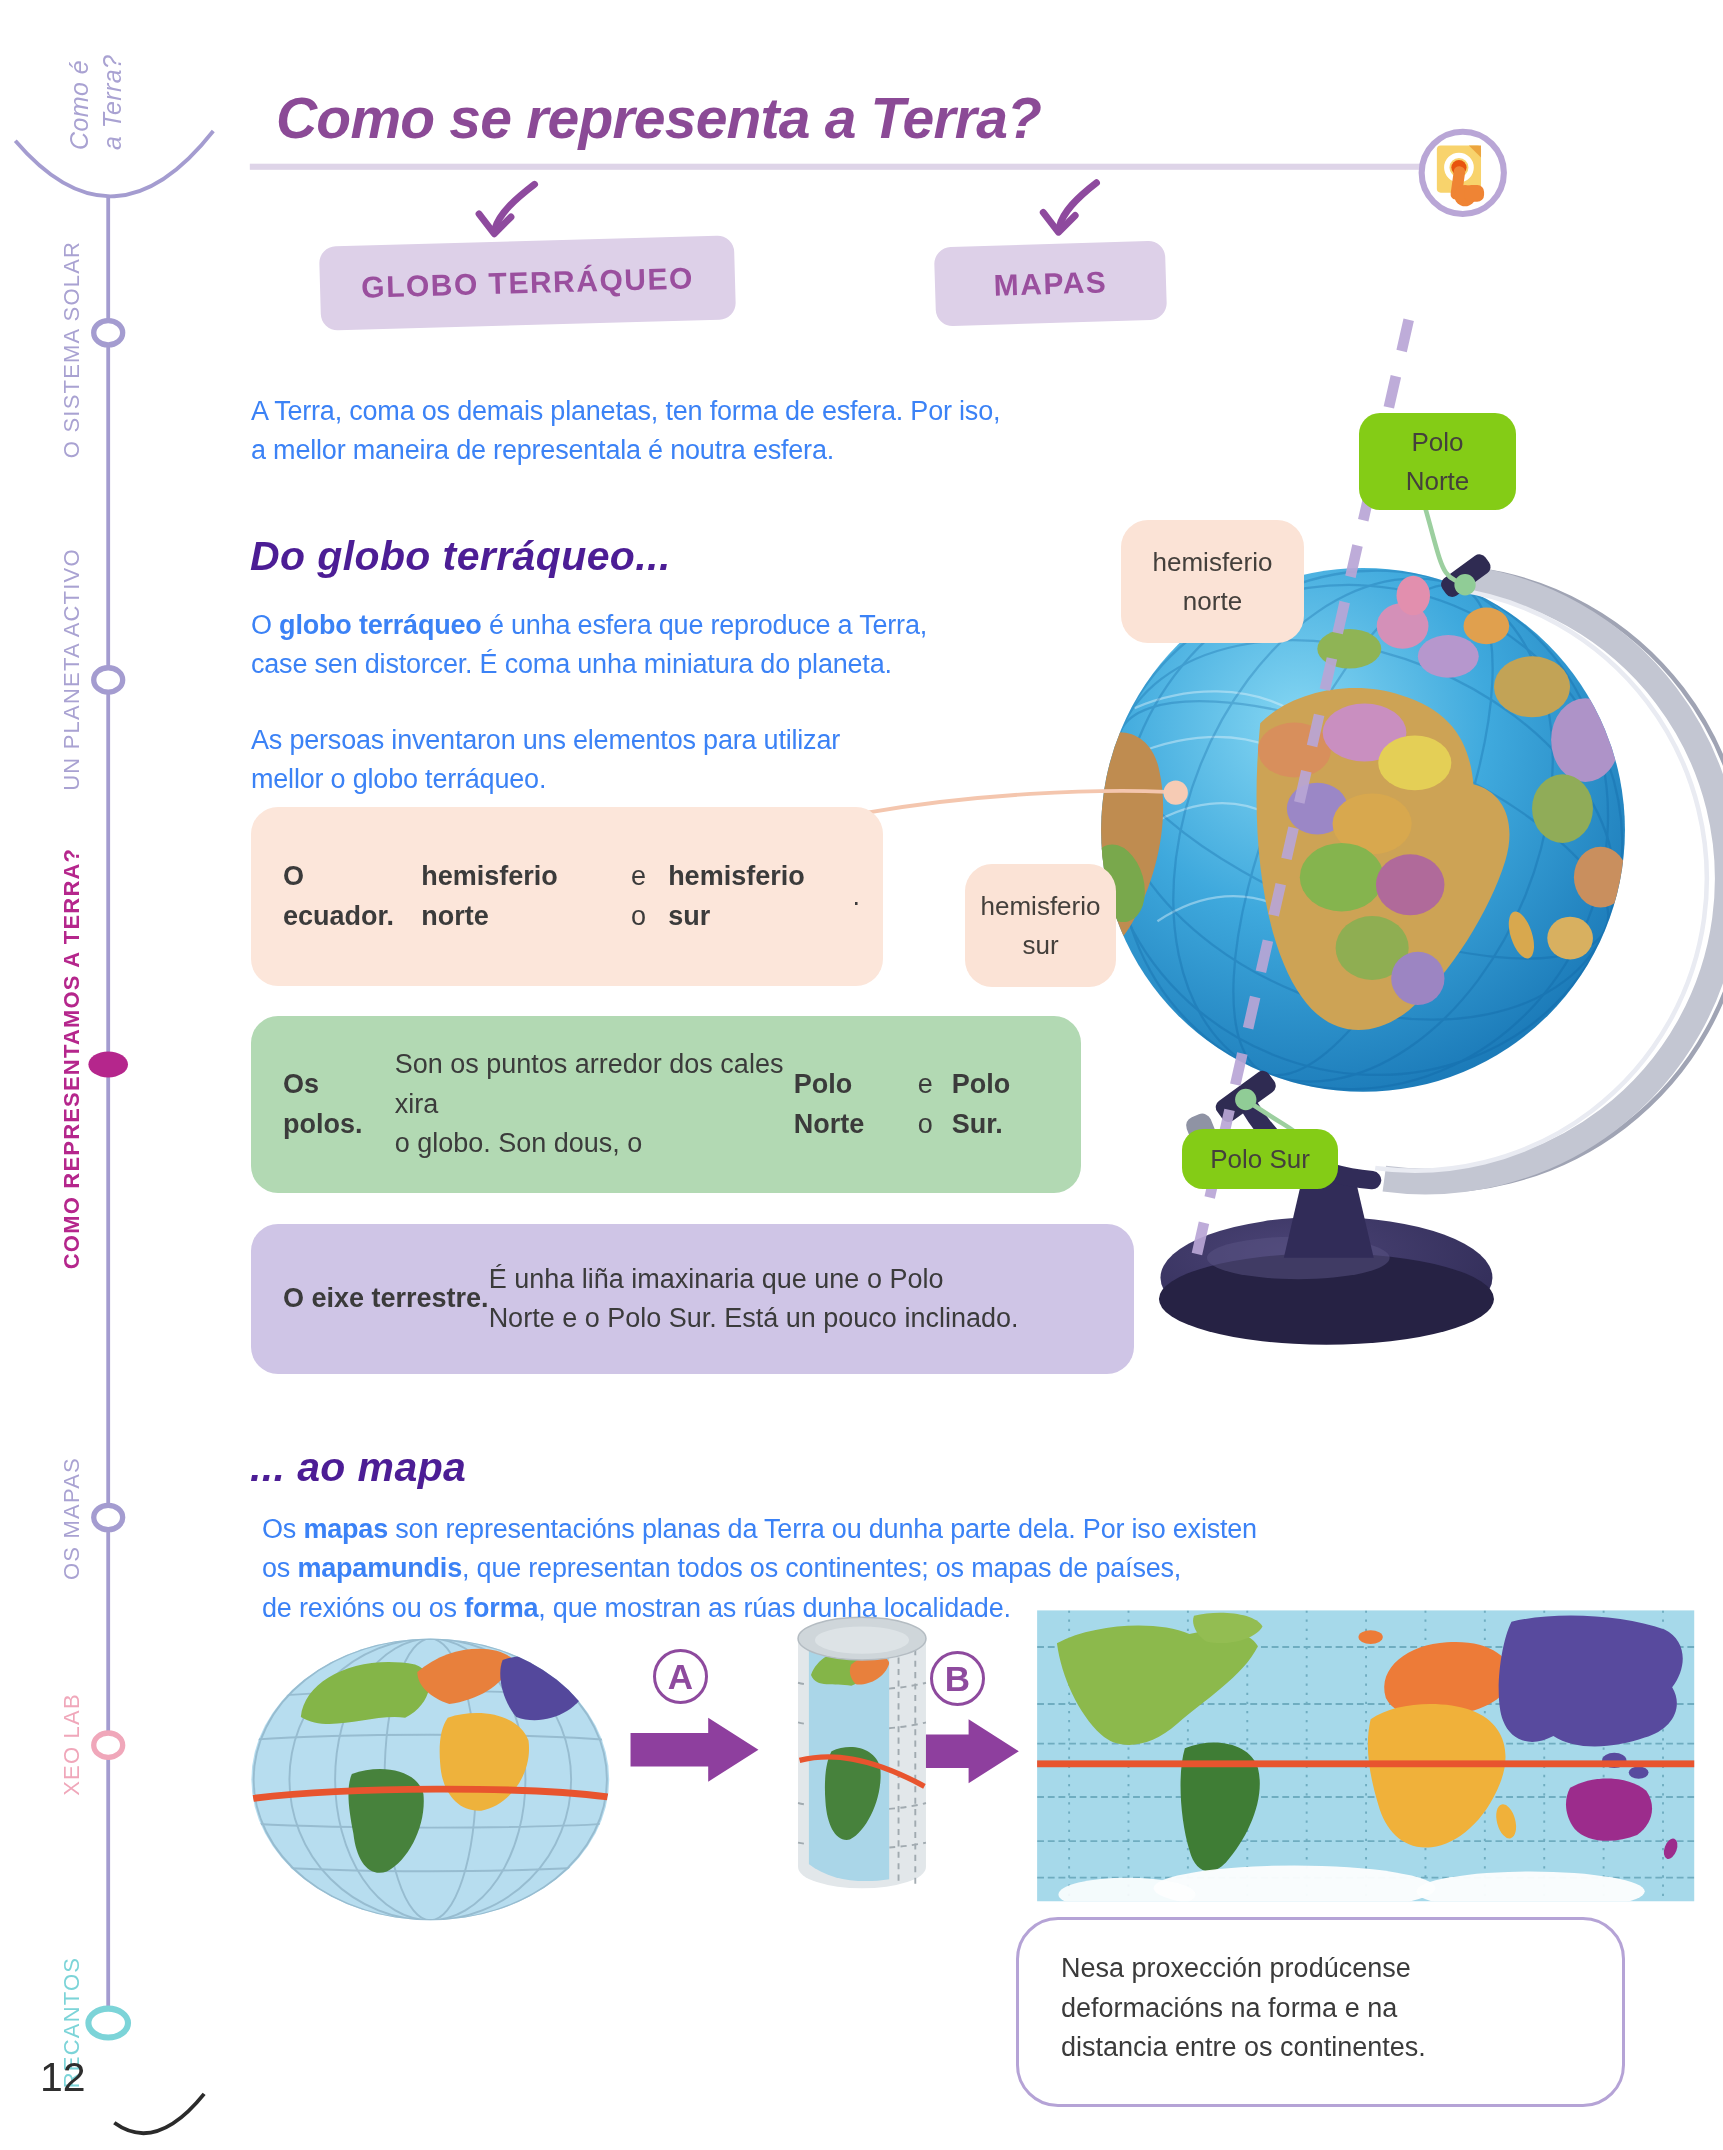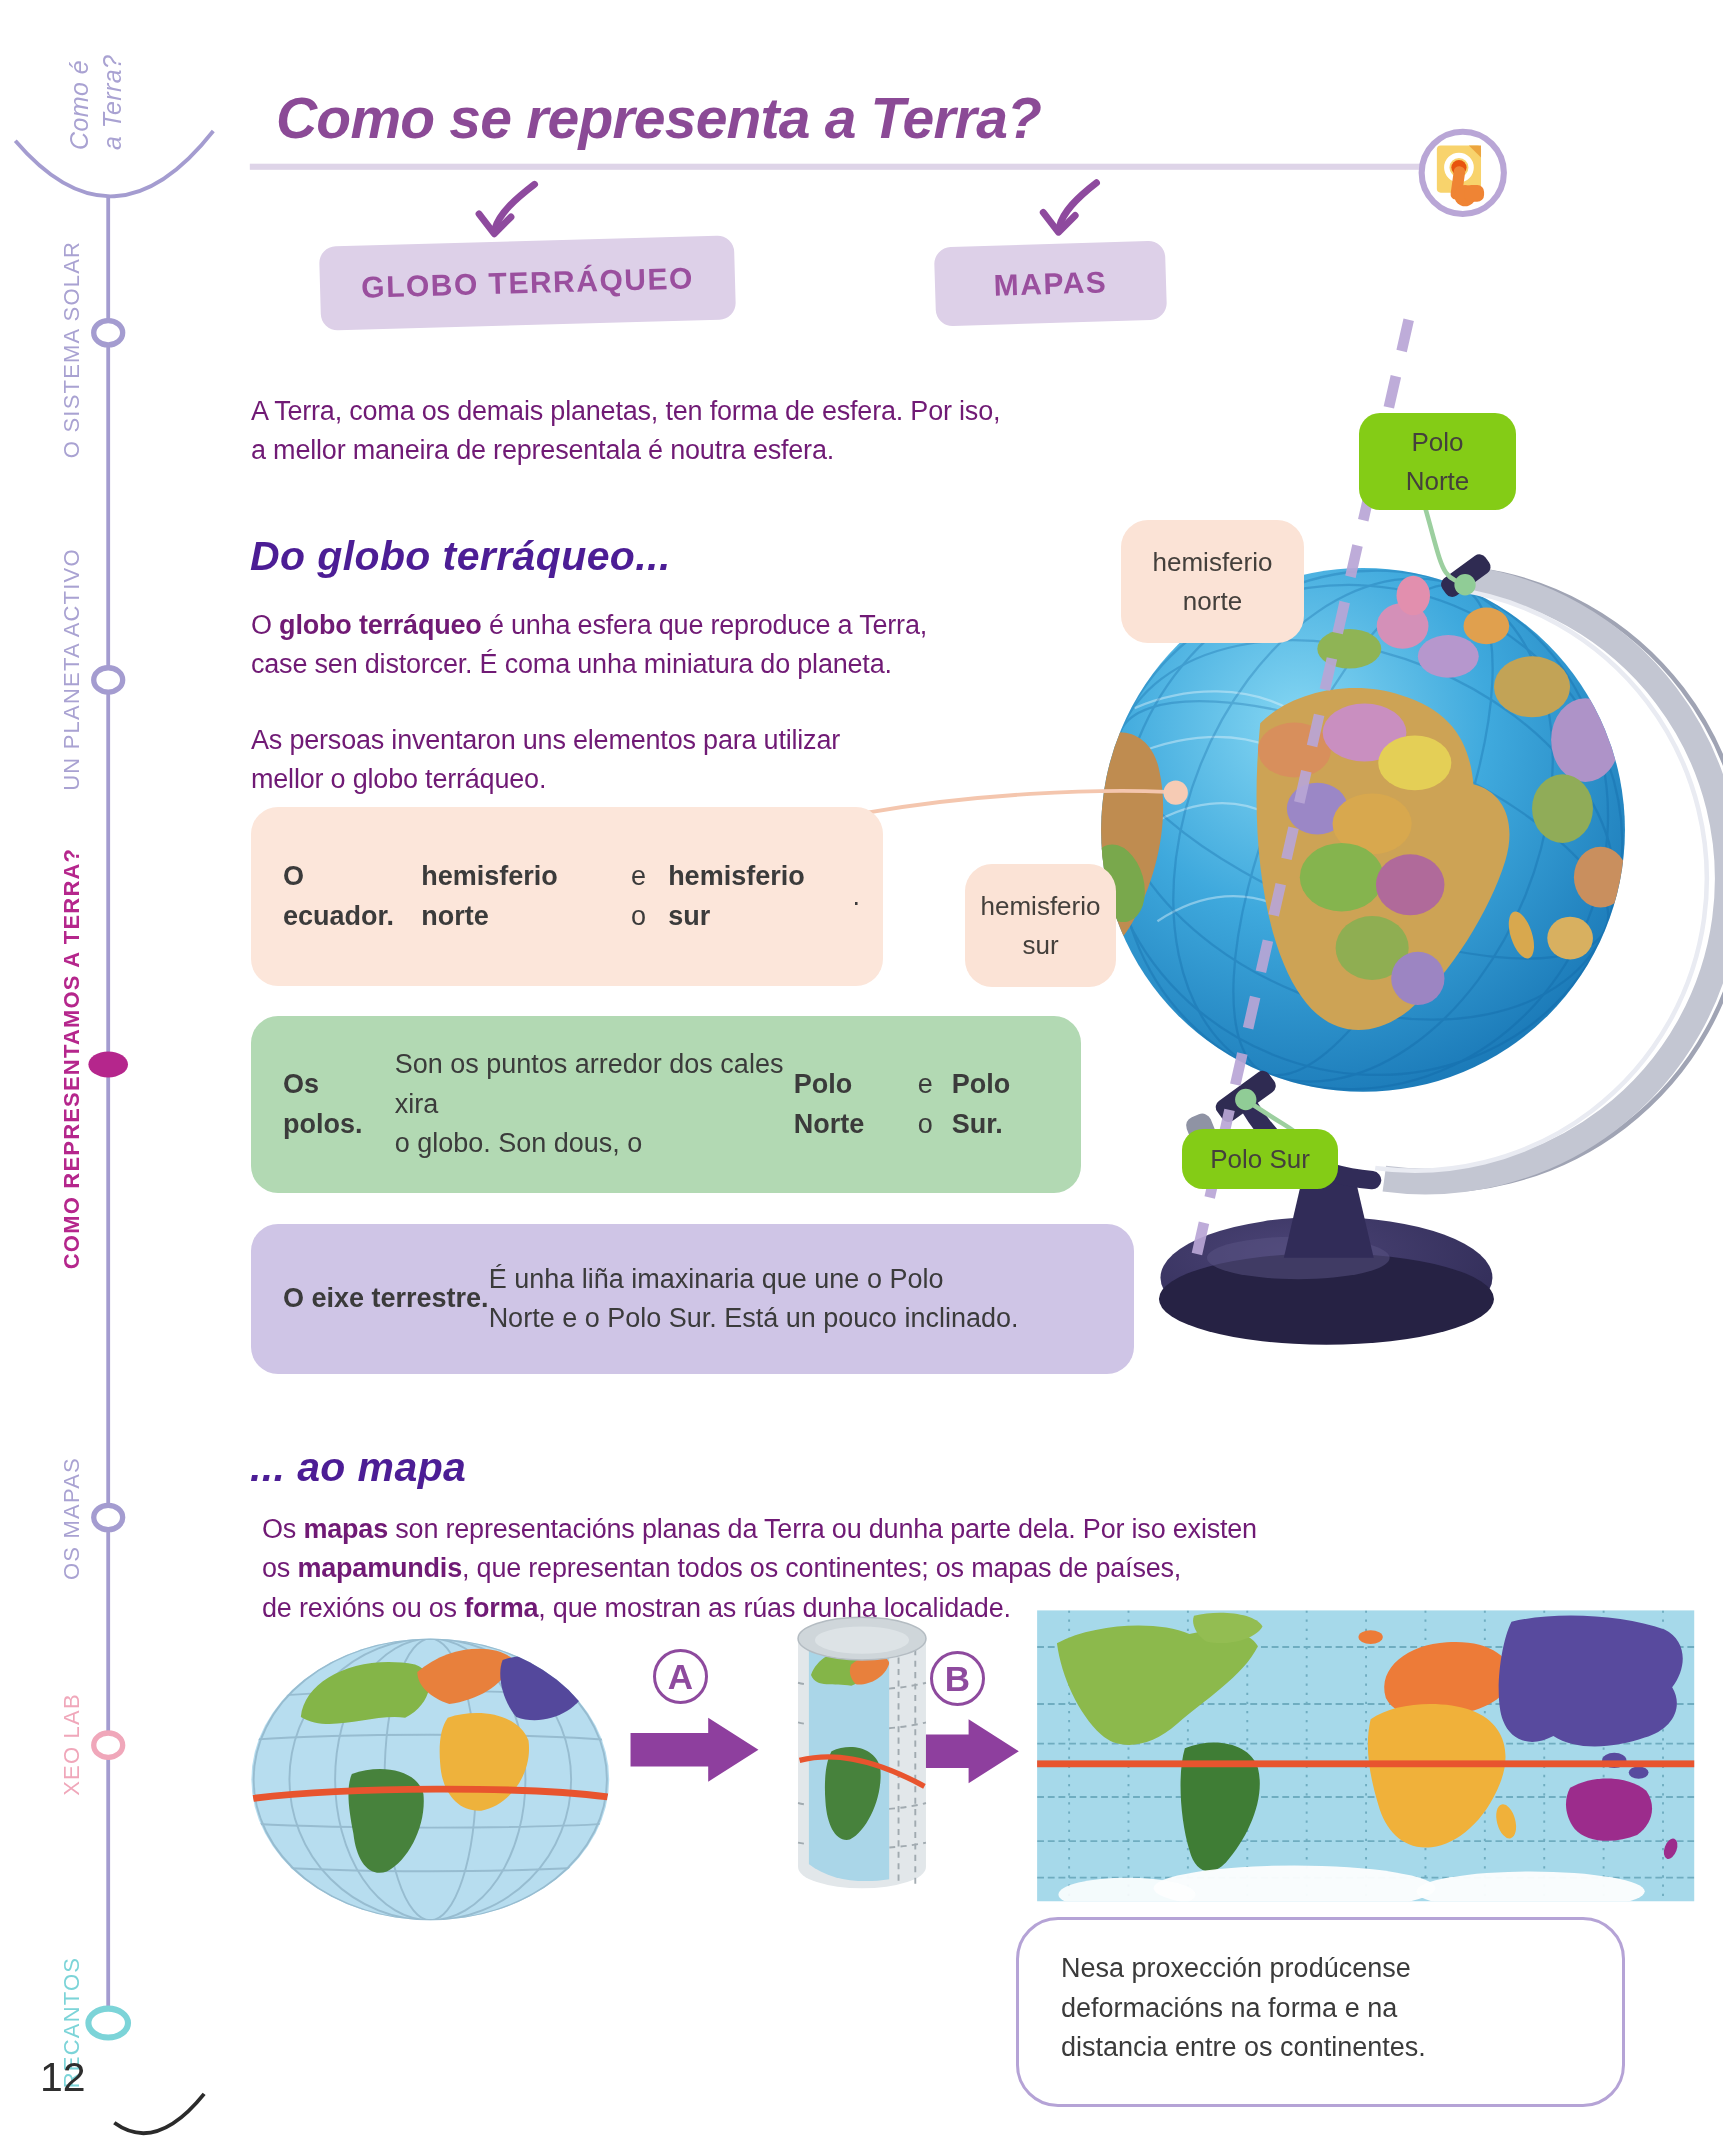--- a/index.html
+++ b/index.html
@@ -34,21 +34,21 @@
   .branch-btn{
     position:absolute; background:#ddd0e8; border-radius:16.7px;
     display:flex; align-items:center; justify-content:center;
     font-size:30px; font-weight:bold; color:#9a4f9e; letter-spacing:1.5px;
     white-space:nowrap;
   }
   .btn-globo{left:320px; top:241px; width:415px; height:84px; transform:rotate(-1.6deg);}
   .btn-mapas{left:935px; top:244px; width:231px; height:79px; transform:rotate(-1.8deg);}
   
   .body-text{
-    position:absolute; font-size:27px; line-height:1.46; color:#701a75;
+    position:absolute; font-size:27px; line-height:1.46; color:#3b82f6;
     white-space:pre-line; letter-spacing:-0.2px;
   }
   .body-text .bold{font-weight:bold;}
   .sec-heading{
     position:absolute; font-size:41px; font-weight:bold; font-style:italic;
     color:#4c1d95; letter-spacing:0.4px; white-space:nowrap;
   }
   
   .callout{
     position:absolute; border-radius:27px; display:flex; align-items:center;

